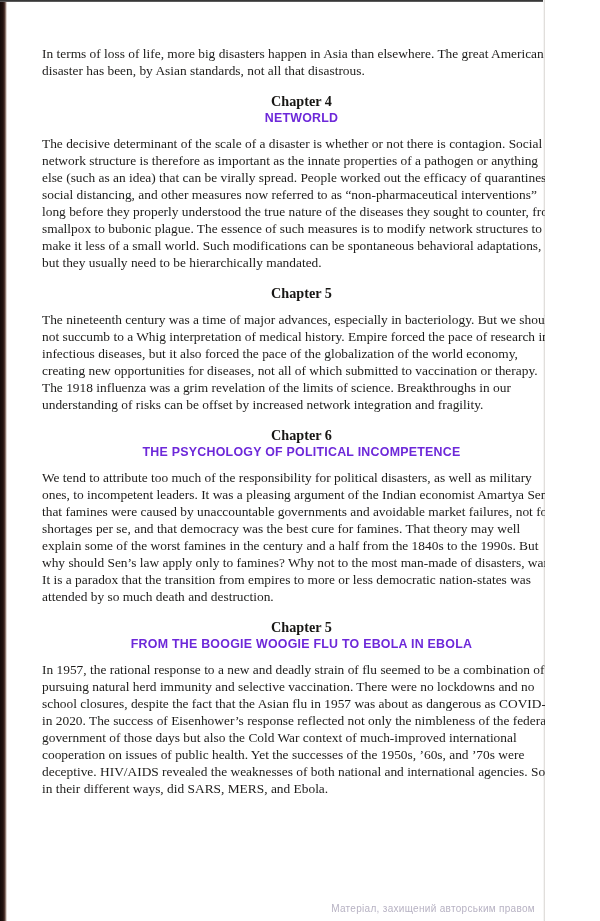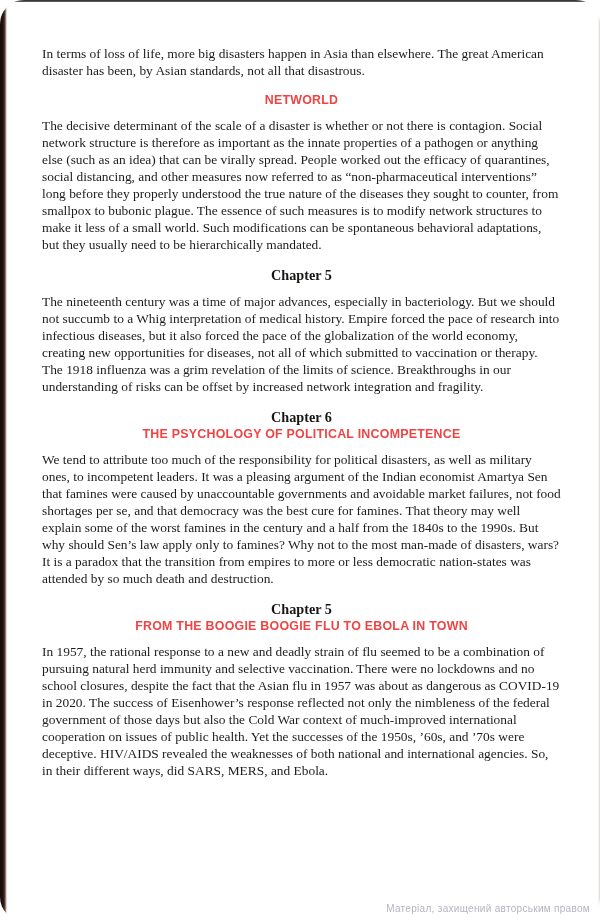--- a/index.html
+++ b/index.html
@@ -2,26 +2,25 @@
 <html><head>
 <meta charset="utf-8">
 <style>
   html, body {
     margin: 0;
     padding: 0;
     background: #ffffff;
   }
   .page {
     position: relative;
-    width: 600px;
+    width: 545px;
     height: 921px;
     background: #ffffff;
     overflow: hidden;
     font-family: "Liberation Serif", "DejaVu Serif", serif;
-    border-radius: 24px;
   }
   
   .edge-left {
     position: absolute;
     left: 0; top: 0;
     width: 7px; height: 100%;
     background: linear-gradient(to right, #150b09 0%, #241310 45%, #5a4038 70%, #c9bab2 88%, #ffffff 100%);
   }
   .edge-top {
     position: absolute;
@@ -57,21 +56,21 @@
     font-size: 14.2px;
     line-height: 18px;
     color: #171614;
   }
   .chapter-title {
     font-family: "Liberation Sans", "DejaVu Sans", sans-serif;
     font-weight: bold;
     font-size: 12.4px;
     line-height: 16px;
     letter-spacing: 0.25px;
-    color: #ef4444;
+    color: #6d28d9;
   }
   .watermark {
     position: absolute;
     right: 10px;
     bottom: 7px;
     font-family: "Liberation Sans", "DejaVu Sans", sans-serif;
     font-size: 10px;
     letter-spacing: 0.3px;
     color: #b7b2c3;
     white-space: nowrap;
@@ -83,37 +82,38 @@
 <div class="page">
   <div class="edge-left"></div>
   <div class="edge-top"></div>
   <div class="edge-right"></div>
 
   <div class="content">
 
     <p class="body-para">In terms of loss of life, more big disasters happen in Asia than elsewhere. The great American disaster has been, by Asian standards, not all that disastrous.</p>
 
     <div class="section-heading">
+      <div class="chapter-num">Chapter 4</div>
       <div class="chapter-title">NETWORLD</div>
     </div>
     <p class="body-para">The decisive determinant of the scale of a disaster is whether or not there is contagion. Social network structure is therefore as important as the innate properties of a pathogen or anything else (such as an idea) that can be virally spread. People worked out the efficacy of quarantines, social distancing, and other measures now referred to as “non-pharmaceutical interventions” long before they properly understood the true nature of the diseases they sought to counter, from smallpox to bubonic plague. The essence of such measures is to modify network structures to make it less of a small world. Such modifications can be spontaneous behavioral adaptations, but they usually need to be hierarchically mandated.</p>
 
     <div class="section-heading">
       <div class="chapter-num">Chapter 5</div>
     </div>
     <p class="body-para">The nineteenth century was a time of major advances, especially in bacteriology. But we should not succumb to a Whig interpretation of medical history. Empire forced the pace of research into infectious diseases, but it also forced the pace of the globalization of the world economy, creating new opportunities for diseases, not all of which submitted to vaccination or therapy. The 1918 influenza was a grim revelation of the limits of science. Breakthroughs in our understanding of risks can be offset by increased network integration and fragility.</p>
 
     <div class="section-heading">
       <div class="chapter-num">Chapter 6</div>
       <div class="chapter-title">THE PSYCHOLOGY OF POLITICAL INCOMPETENCE</div>
     </div>
     <p class="body-para">We tend to attribute too much of the responsibility for political disasters, as well as military ones, to incompetent leaders. It was a pleasing argument of the Indian economist Amartya Sen that famines were caused by unaccountable governments and avoidable market failures, not food shortages per se, and that democracy was the best cure for famines. That theory may well explain some of the worst famines in the century and a half from the 1840s to the 1990s. But why should Sen’s law apply only to famines? Why not to the most man-made of disasters, wars? It is a paradox that the transition from empires to more or less democratic nation-states was attended by so much death and destruction.</p>
 
     <div class="section-heading">
       <div class="chapter-num">Chapter 5</div>
-      <div class="chapter-title">FROM THE BOOGIE BOOGIE FLU TO EBOLA IN TOWN</div>
+      <div class="chapter-title">FROM THE BOOGIE WOOGIE FLU TO EBOLA IN EBOLA</div>
     </div>
     <p class="body-para">In 1957, the rational response to a new and deadly strain of flu seemed to be a combination of pursuing natural herd immunity and selective vaccination. There were no lockdowns and no school closures, despite the fact that the Asian flu in 1957 was about as dangerous as COVID-19 in 2020. The success of Eisenhower’s response reflected not only the nimbleness of the federal government of those days but also the Cold War context of much-improved international cooperation on issues of public health. Yet the successes of the 1950s, ’60s, and ’70s were deceptive. HIV/AIDS revealed the weaknesses of both national and international agencies. So, in their different ways, did SARS, MERS, and Ebola.</p>
 
   </div>
 
   <div class="watermark">Матеріал, захищений авторським правом</div>
 </div>
 
 </body></html>

